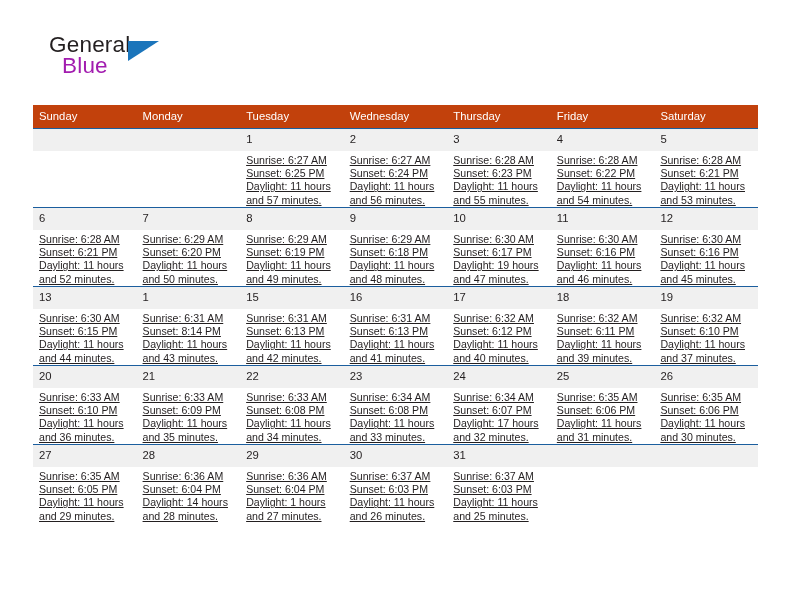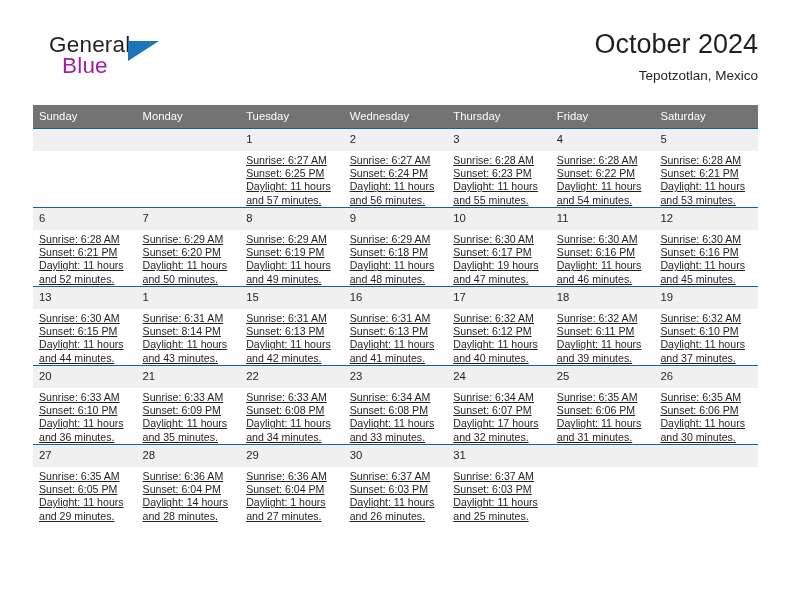--- a/index.html
+++ b/index.html
@@ -87,21 +87,21 @@
   
   .calendar {
     position: absolute;
     left: 33px;
     top: 105px;
     width: 725px;
     border-collapse: collapse;
     table-layout: fixed;
   }
   .calendar th {
-    background: #737373;
+    background: #c2410c;
     color: #ffffff;
     font-size: 11.3px;
     font-weight: normal;
     text-align: left;
     padding: 5px 0 5px 6px;
     height: 11px;
     line-height: 13px;
     border: none;
   }
   .calendar td {
@@ -143,24 +143,20 @@
 </head>
 <body>
 
 <div class="page">
 
   <div class="header">
     <div class="logo">
       <span class="logo-general">General</span>
       <span class="logo-tri"></span>
       <span class="logo-blue">Blue</span>
-    </div>
-    <div class="title-block">
-      <div class="cal-title">October 2024</div>
-      <div class="cal-subtitle">Tepotzotlan, Mexico</div>
     </div>
   </div>
 
   <table class="calendar">
     <thead>
       <tr id="weekday-header-row">
           <th>Sunday</th>
           <th>Monday</th>
           <th>Tuesday</th>
           <th>Wednesday</th>

